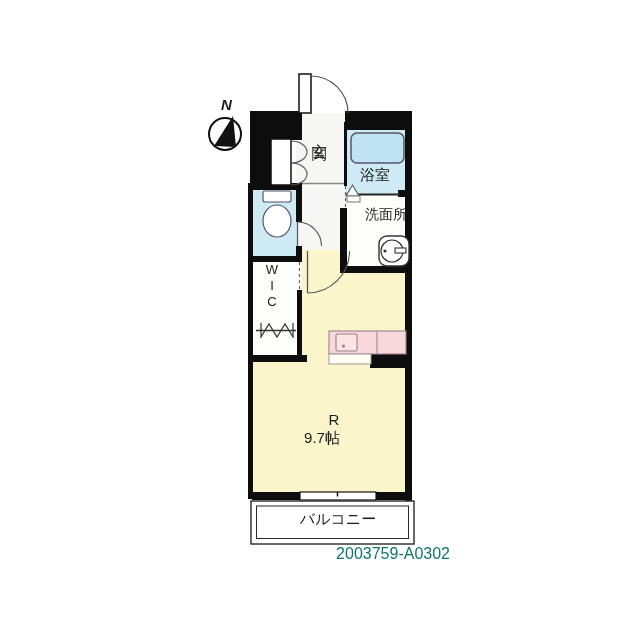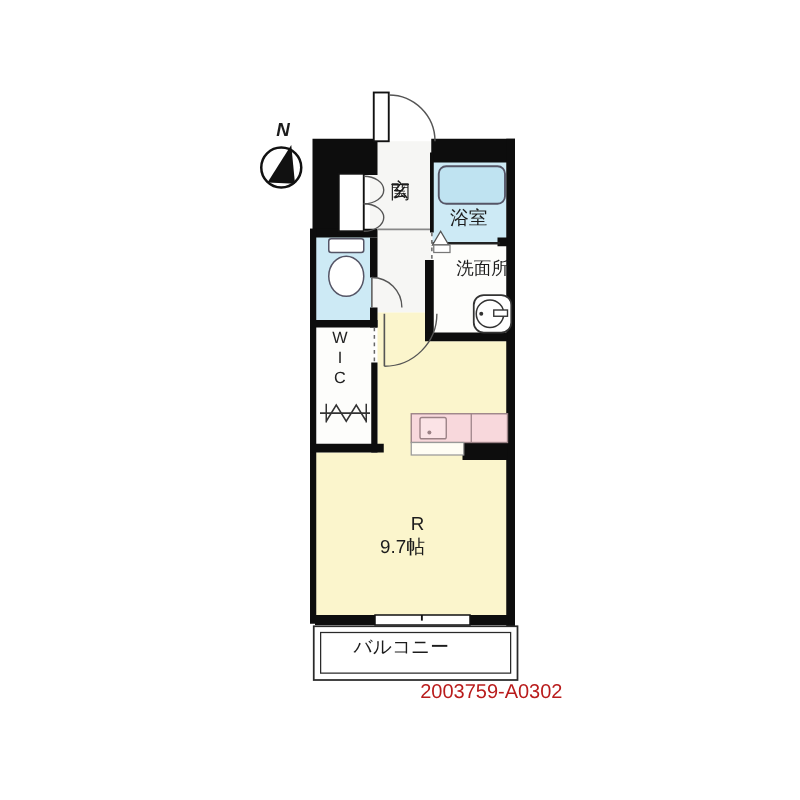--- a/index.html
+++ b/index.html
@@ -7,21 +7,21 @@
        font-family:"Liberation Sans",sans-serif;}
   .canvas{position:absolute;left:0;top:0;width:640px;height:640px;background:#fff;}
   svg{position:absolute;left:0;top:0;}
   .lbl{position:absolute;color:#1c1c1c;font-family:"Liberation Sans",sans-serif;
        line-height:1.15;white-space:nowrap;}
   .lbl-vert{writing-mode:vertical-rl;text-orientation:upright;letter-spacing:4px;}
   .lbl-center{text-align:center;}
   .wic-col{display:flex;flex-direction:column;align-items:center;gap:1px;
            font-size:13px;font-weight:500;color:#222;}
   .compass-n{font-style:italic;font-weight:600;font-size:15px;}
-  .code{font-size:16px;color:#b91c1c;text-align:right;}
+  .code{font-size:16px;color:#0f766e;text-align:right;}
 </style>
 </head>
 <body>
 
 <div class="canvas">
 
   <svg width="640" height="640" viewBox="0 0 640 640">
 
     <g>
       <rect x="296" y="113" width="49" height="137" fill="#f6f6f4"></rect>
@@ -121,16 +121,16 @@
 
   <div class="wic-col" style="position:absolute;left:260px;top:262px;width:24px;">
     <span>W</span>
     <span>I</span>
     <span>C</span>
   </div>
 
   <div class="lbl lbl-center" style="left:294px;top:411px;width:80px;font-size:15px;">R</div>
   <div class="lbl lbl-center" style="left:282px;top:429px;width:80px;font-size:15px;">9.7帖</div>
 
-  <div class="lbl lbl-center" style="left:260px;top:510px;width:122px;font-size:15px;font-family:Liberation Serif, serif;">バルコニー</div>
+  <div class="lbl lbl-center" style="left:277px;top:510px;width:122px;font-size:15px;">バルコニー</div>
 
   <div class="lbl code" style="left:330px;top:545px;width:120px;">2003759-A0302</div>
 </div>
 
 </body></html>

